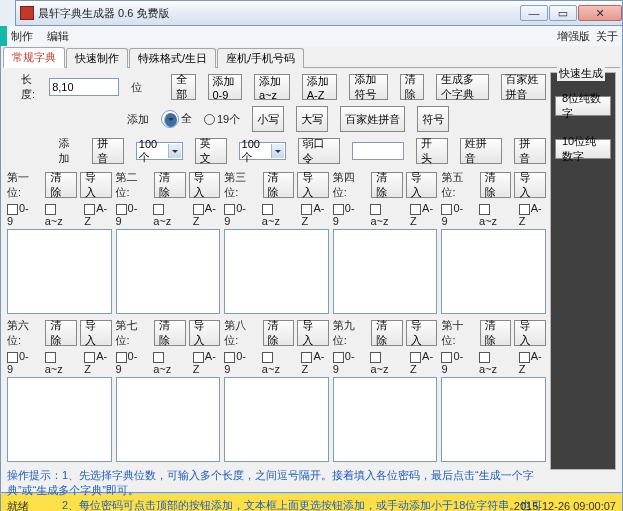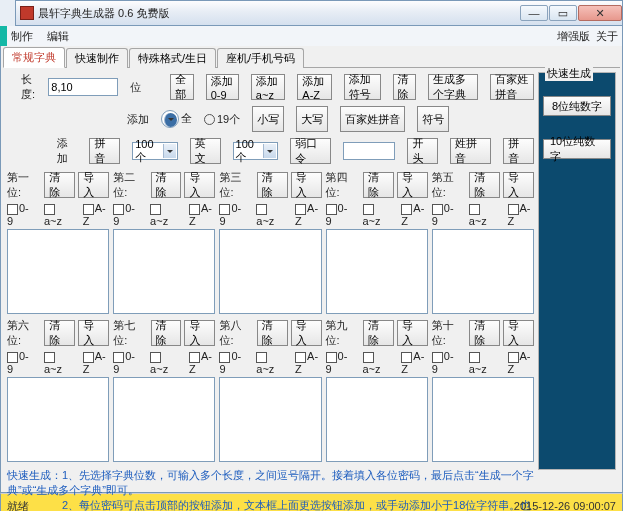--- a/index.html
+++ b/index.html
@@ -24,21 +24,21 @@
 .lbl{color:#222;}
 .inp{border:1px solid #7f9db9;background:#fff;height:18px;padding:0 2px;}
 .btn{border:1px solid #888;background:linear-gradient(#fdfdfd,#e6e6e6);height:20px;padding:0 6px;display:inline-flex;align-items:center;justify-content:center;cursor:default;}
 .btn.sm{padding:12px 4px;height:26px;}
 .radio{width:11px;height:11px;border:1px solid #555;border-radius:50%;display:inline-block;vertical-align:middle;margin-right:2px;position:relative;}
 .radio.sel::after{content:"";position:absolute;inset:2px;background:#3b6ea5;border-radius:50%;}
 .chk{width:11px;height:11px;border:1px solid #555;display:inline-block;vertical-align:middle;margin-right:1px;background:#fff;}
 .sel{border:1px solid #7f9db9;background:#fff;height:18px;padding:0 14px 0 2px;position:relative;display:inline-flex;align-items:center;}
 .sel::after{content:"";position:absolute;right:1px;top:1px;width:12px;height:14px;background:linear-gradient(#e9f0f8,#c7d8eb);border-left:1px solid #a4b9d1;}
 .sel::before{content:"";position:absolute;right:4px;top:7px;border:3px solid transparent;border-top-color:#333;z-index:1;}
-.quickbox{border:1px solid #b5b5b5;width:78px;padding:4px 4px 0;background:#0c4a6e;position:relative;}
+.quickbox{border:1px solid #b5b5b5;width:66px;padding:4px 4px 0;background:#404040;position:relative;}
 .quickbox .qt{position:absolute;top:-7px;left:6px;background:#f0f0f0;padding:0 2px;}
 .col{flex:1;display:flex;flex-direction:column;}
 .colhdr{display:flex;align-items:center;gap:3px;margin-bottom:2px;}
 .colchk{display:flex;gap:12px;margin-bottom:2px;}
 .ta{border:1px solid #7f9db9;background:#fff;flex:1;}
 .gridwrap{display:flex;flex-direction:column;height:296px;}
 .gridrow{display:flex;gap:4px;flex:1;margin-bottom:4px;}
 .tips{color:#1b5bbd;line-height:15px;padding-top:2px;}
 .statusbar{height:26px;background:#fde047;border:1px solid #7a99b8;border-top:1px solid #cfcfcf;display:flex;align-items:center;padding:0 6px;color:#333;}
 .statusbar .sr{margin-left:auto;}
@@ -250,21 +250,21 @@
                 <span><span class="chk"></span><span class="lbl">0-9</span></span>
                 <span><span class="chk"></span><span class="lbl">a~z</span></span>
                 <span><span class="chk"></span><span class="lbl">A-Z</span></span>
               </div>
               <div class="ta"></div>
             </div>
           </div>
         </div>
 
       <div class="tips">
-        <span>快速生成：</span><span>1、先选择字典位数，可输入多个长度，之间逗号隔开。接着填入各位密码，最后点击“生成一个字典”或“生成多个字典”即可。</span><br>
+        <span>操作提示：</span><span>1、先选择字典位数，可输入多个长度，之间逗号隔开。接着填入各位密码，最后点击“生成一个字典”或“生成多个字典”即可。</span><br>
         <span style="visibility:hidden">操作提示：</span><span>2、每位密码可点击顶部的按钮添加，文本框上面更选按钮添加，或手动添加小于18位字符串。也可导入小于18位的字典。</span><br>
         
       </div>
     </div>
 
     <div class="quickbox">
       <div class="qt">快速生成</div>
       <div class="btn" style="width:100%;margin:19px 0">8位纯数字</div>
       <div class="btn" style="width:100%">10位纯数字</div>
     </div>

